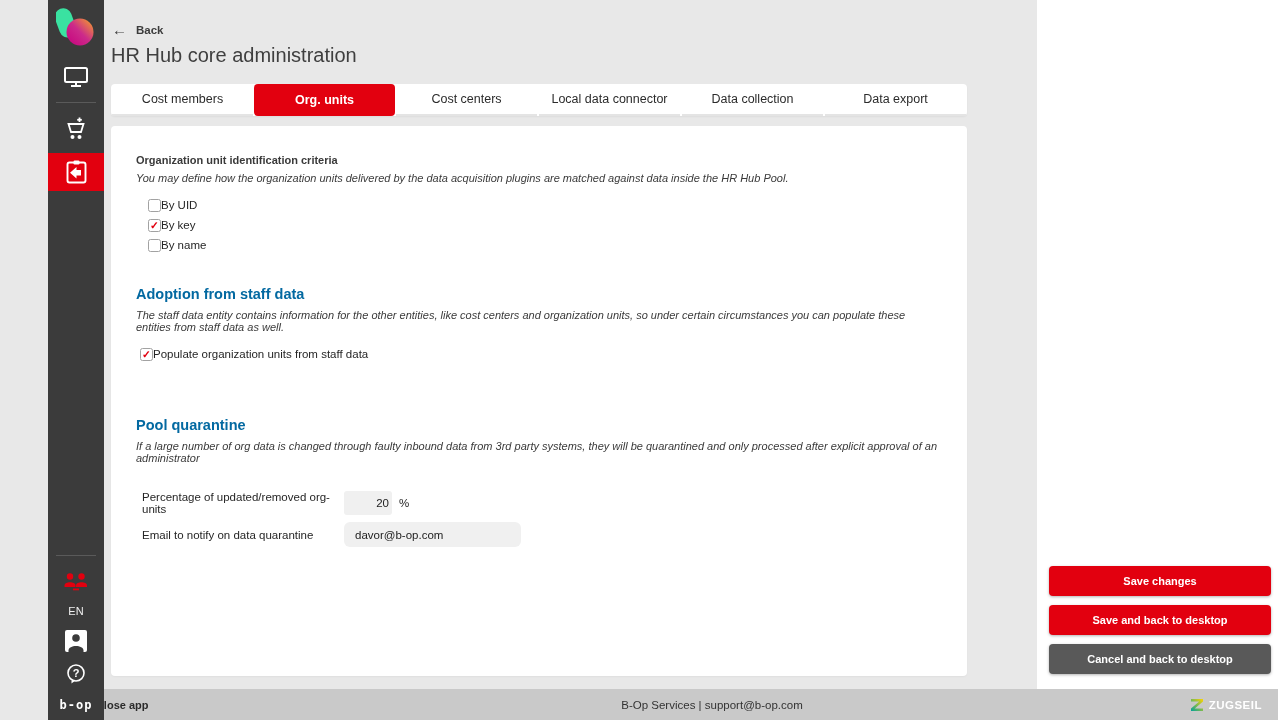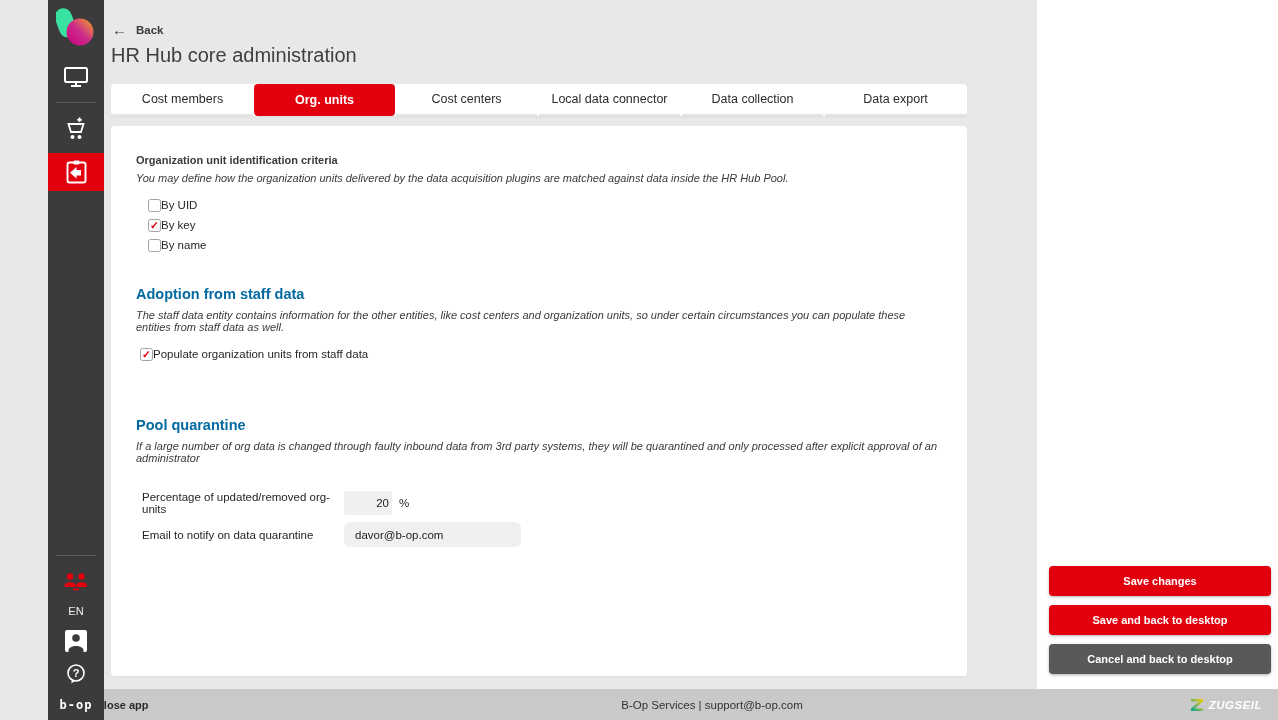--- a/index.html
+++ b/index.html
@@ -65,21 +65,21 @@
   .btn-secondary { background:#595959; }
 
   
   .footer { position:absolute; left:56px; top:689px; width:1222px; height:31px; background:#c9c9c9; }
   .close-app { position:absolute; left:20px; top:0; height:31px; display:flex; align-items:center; gap:9px;
                cursor:pointer; }
   .close-x { font-size:13px; color:#2b2b2b; }
   .close-label { font-size:11px; font-weight:600; color:#2b2b2b; }
   .footer-center { position:absolute; left:calc(50% + 45px); top:0; transform:translateX(-50%);
                    height:31px; display:flex; align-items:center; font-size:11.5px; color:#333; }
-  .footer-brand { position:absolute; right:16px; top:0; height:31px; display:flex; align-items:center; gap:5px;font-style:italic; }
+  .footer-brand { position:absolute; right:16px; top:0; height:31px; display:flex; align-items:center; gap:5px; }
   .brand-text { color:#fff; font-weight:800; font-size:11.5px; letter-spacing:0.5px; }
 </style>
 </head>
 <body>
 
 <div class="sidebar">
   <svg class="sb-logo" viewBox="0 0 40 44">
     <defs>
       <linearGradient id="lgCircle" x1="0" y1="1" x2="1" y2="0">
         <stop offset="0" stop-color="#c6007e"></stop>

